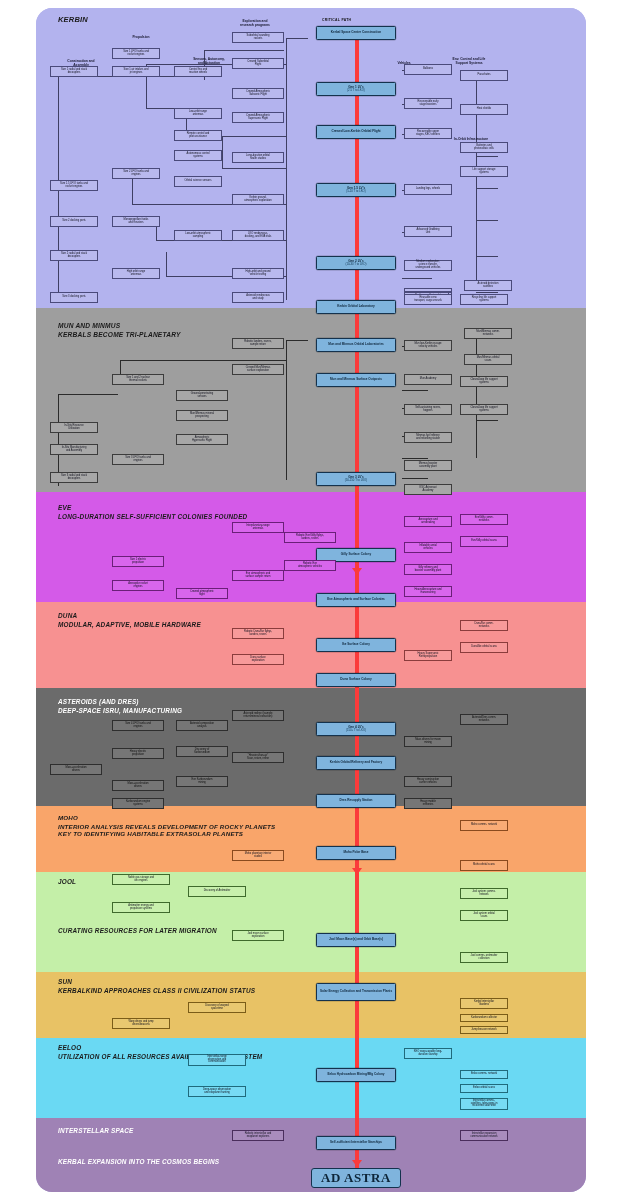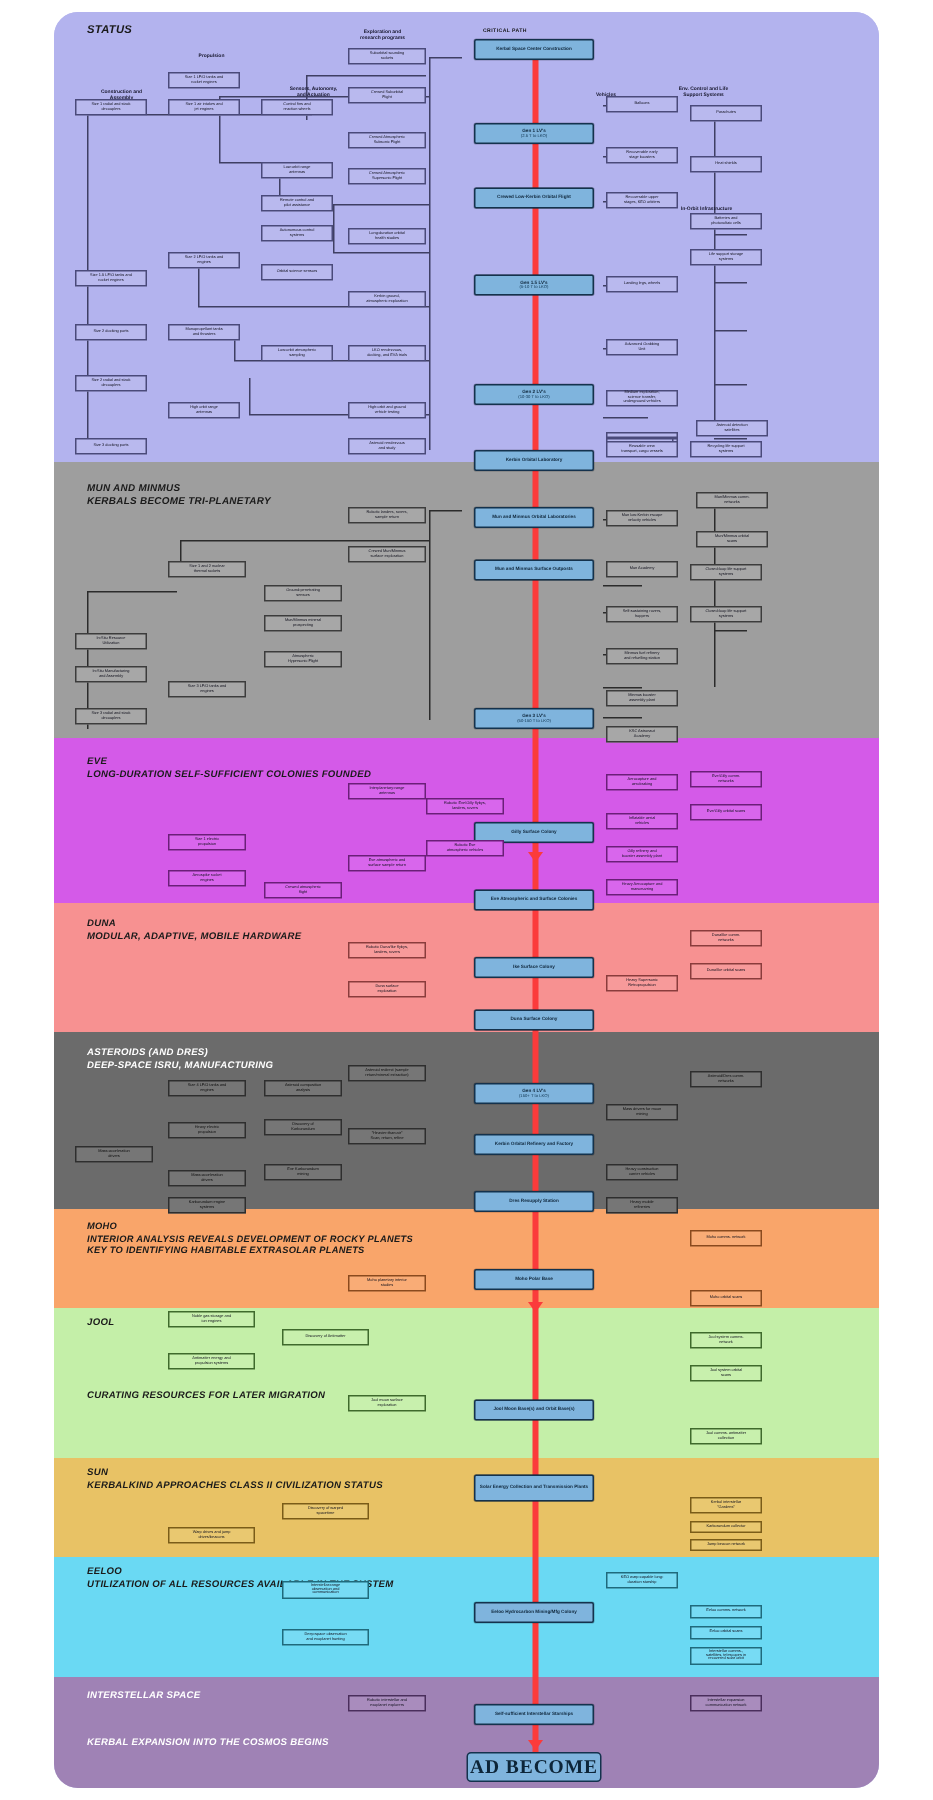--- a/index.html
+++ b/index.html
@@ -85,21 +85,21 @@
     <div class="band b-mun" style="top:300px;height:184px;"></div>
     <div class="band b-eve" style="top:484px;height:110px;"></div>
     <div class="band b-duna" style="top:594px;height:86px;"></div>
     <div class="band b-ast" style="top:680px;height:118px;"></div>
     <div class="band b-moho" style="top:798px;height:66px;"></div>
     <div class="band b-jool" style="top:864px;height:100px;"></div>
     <div class="band b-sun" style="top:964px;height:66px;"></div>
     <div class="band b-eeloo" style="top:1030px;height:80px;"></div>
     <div class="band b-inter" style="top:1110px;height:74px;"></div>
 
-    <div class="band-label lbl-dark" style="top:8px;font-size:7.5px;">STATUS</div>
+    <div class="band-label lbl-dark" style="top:8px;font-size:7.5px;">KERBIN</div>
 
     <div class="band-label lbl-dark" style="top:314px;font-size:6.6px;"><span>MUN AND MINMUS</span></div>
     <div class="band-label lbl-dark" style="top:323px;font-size:6.6px;">KERBALS BECOME TRI-PLANETARY</div>
 
     <div class="band-label lbl-dark" style="top:496px;font-size:6.4px;">EVE</div>
     <div class="band-label lbl-dark" style="top:505px;font-size:6.4px;">LONG-DURATION SELF-SUFFICIENT COLONIES FOUNDED</div>
 
     <div class="band-label lbl-dark" style="top:604px;font-size:6.4px;">DUNA</div>
     <div class="band-label lbl-dark" style="top:613px;font-size:6.4px;">MODULAR, ADAPTIVE, MOBILE HARDWARE</div>
 
@@ -264,21 +264,21 @@
     </div>
     <div class="crit" style="left:280px;top:1060px;width:80px;height:14px;">
       <span>Eeloo Hydrocarbon
 Mining/Mfg Colony</span>
     </div>
     <div class="crit" style="left:280px;top:1128px;width:80px;height:14px;">
       <span>Self-sufficient
 Interstellar Starships</span>
     </div>
     <div class="adastra" style="left:275px;top:1160px;width:90px;height:20px;">
-      <span>AD BECOME</span>
+      <span>AD ASTRA</span>
     </div>
 
     <div class="grp" style="left:16px;top:52px;width:58px;">Construction and
 Assembly</div>
     <div class="grp" style="left:76px;top:28px;width:58px;">Propulsion</div>
     <div class="grp" style="left:140px;top:50px;width:66px;">Sensors, Autonomy,
 and Actuation</div>
     <div class="grp" style="left:186px;top:12px;width:66px;">Exploration and
 research programs</div>
     <div class="grp" style="left:340px;top:54px;width:56px;">Vehicles</div>

